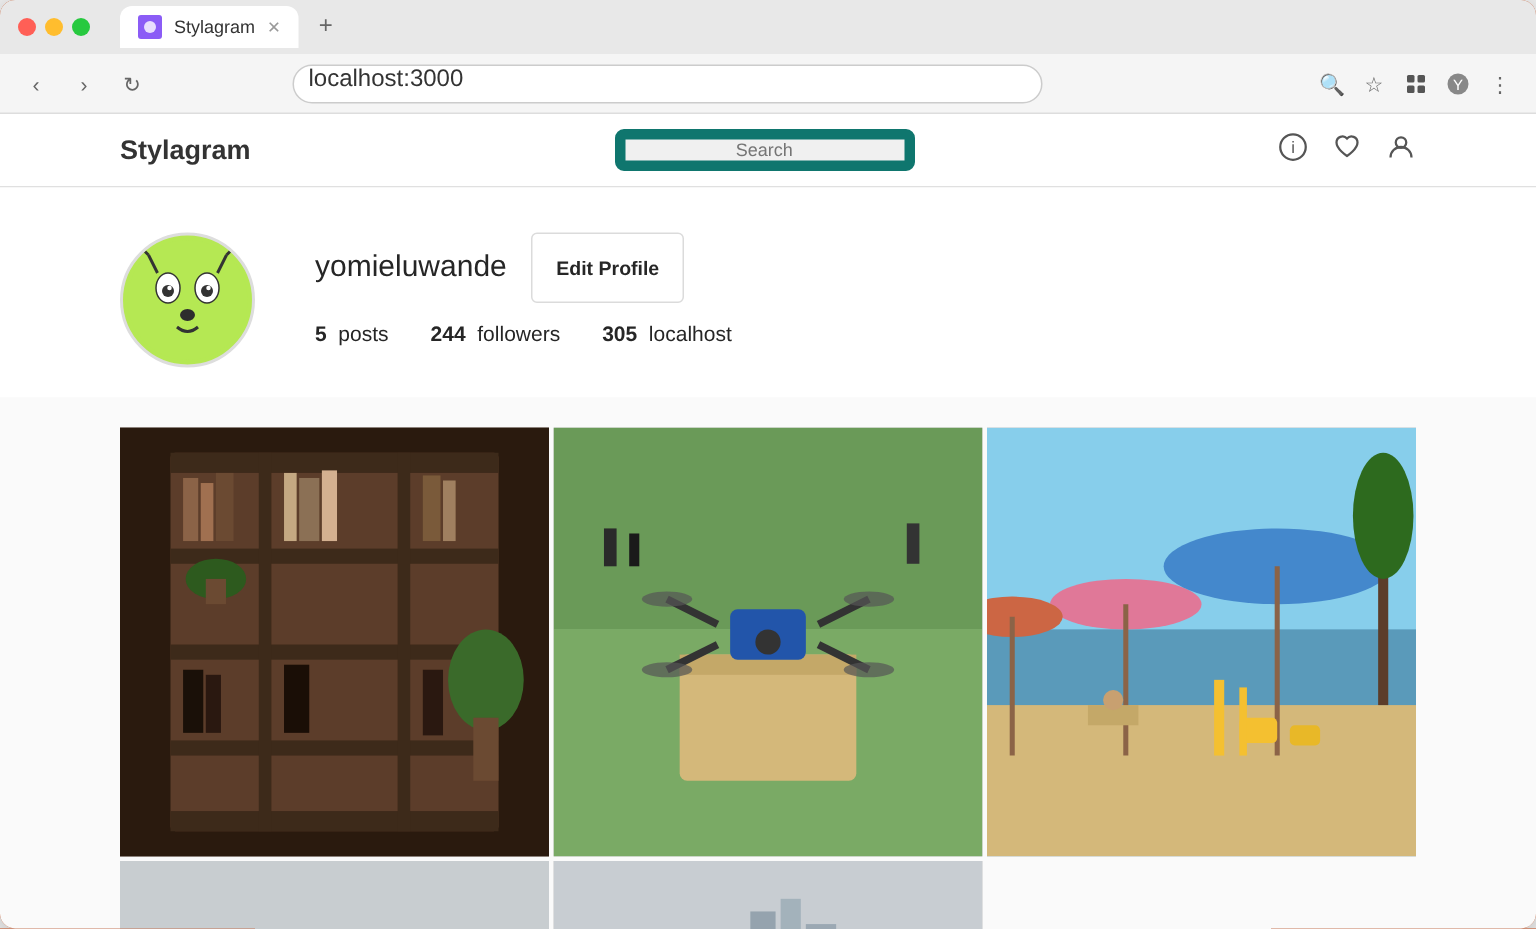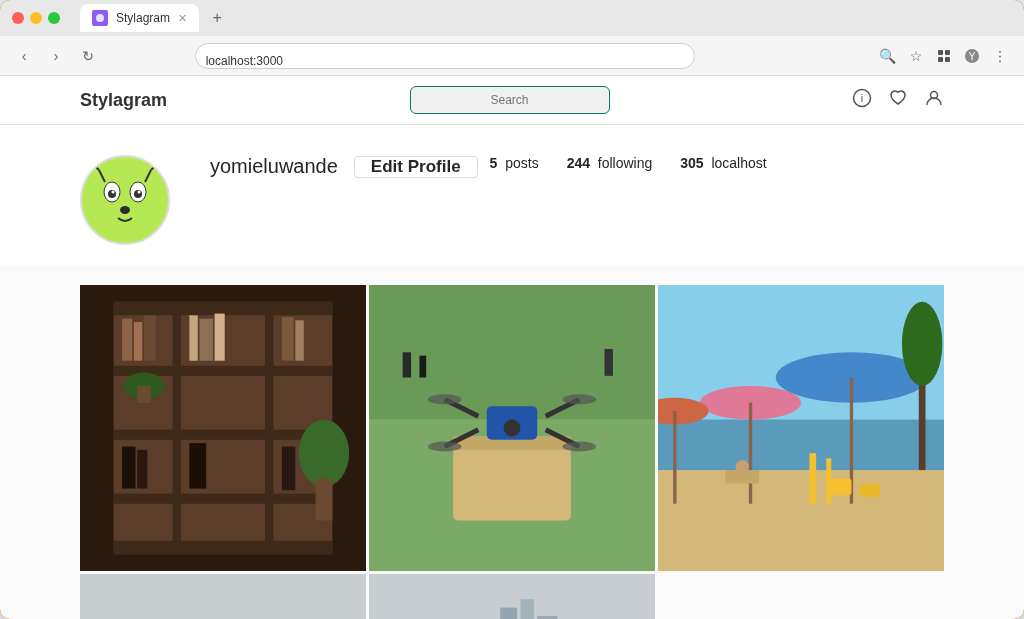--- a/index.html
+++ b/index.html
@@ -16,44 +16,44 @@
     .tl-green { background: #27c93f; }
 
     .tab-area { display: flex; align-items: center; margin-left: 12px; gap: 4px; }
     .tab-favicon { width: 16px; height: 16px; background: #8b5cf6; border-radius: 2px; display: flex; align-items: center; justify-content: center; }
     .tab { background: #fff; border-radius: 8px 8px 0 0; padding: 0 12px; height: 28px; display: flex; align-items: center; gap: 8px; font-size: 12px; color: #333; }
     .tab-close { font-size: 11px; color: #999; cursor: pointer; }
     .new-tab { width: 28px; height: 28px; display: flex; align-items: center; justify-content: center; font-size: 16px; color: #666; cursor: pointer; }
 
     .browser-toolbar { height: 40px; background: #f5f5f5; display: flex; align-items: center; padding: 0 12px; gap: 8px; border-bottom: 1px solid #ddd; flex-shrink: 0; }
     .nav-btn { width: 24px; height: 24px; display: flex; align-items: center; justify-content: center; color: #666; font-size: 14px; cursor: pointer; border-radius: 4px; }
-    .address-bar { flex: 1; max-width: 500px; height: 26px; background: #fff; border: 1px solid #ccc; border-radius: 13px; display: flex; align-items: flex-end; padding: 0 10px; font-size: 12px; color: #333; margin: 0 auto; }
+    .address-bar { flex: 1; max-width: 500px; height: 26px; background: #fff; border: 1px solid #ccc; border-radius: 13px; display: flex; align-items: flex-start; padding: 0 10px; font-size: 16px; color: #333; margin: 0 auto; }
     .toolbar-icons { display: flex; gap: 4px; margin-left: auto; align-items: center; }
     .toolbar-icon { width: 24px; height: 24px; display: flex; align-items: center; justify-content: center; color: #666; font-size: 14px; cursor: pointer; }
 
     
     .page { flex: 1; background: #fafafa; overflow-y: auto; }
 
     
     .app-header { display: flex; align-items: center; padding: 10px 80px; border-bottom: 1px solid #e0e0e0; background: #fff; justify-content: space-between; }
     .app-logo { font-size: 18px; font-weight: 600; color: #333; }
-    .app-search { width: 200px; height: 28px; background: #f0f0f0; border: 1px solid #0f766e; border-radius: 6px; padding: 0 10px; font-size: 12px; color: #999; text-align: center; }
+    .app-search { width: 200px; height: 28px; background: #f0f0f0; border: 7px solid #0f766e; border-radius: 6px; padding: 0 10px; font-size: 12px; color: #999; text-align: center; }
     .app-nav-icons { display: flex; gap: 16px; align-items: center; color: #555; font-size: 16px; }
     .app-nav-icon { cursor: pointer; }
 
     
     .profile-section { display: flex; align-items: flex-start; gap: 40px; padding: 30px 80px 20px; background: #fff; }
     .avatar-wrapper { flex-shrink: 0; }
     .avatar { width: 90px; height: 90px; border-radius: 50%; border: 2px solid #ddd; overflow: hidden; background: #b5e853; display: flex; align-items: center; justify-content: center; }
     .avatar svg { width: 80px; height: 80px; }
 
-    .profile-info { display: flex; flex-direction: row; gap: 12px; }
+    .profile-info { display: flex; flex-direction: column; gap: 12px; }
     .profile-header { display: flex; align-items: center; gap: 16px; }
     .profile-username { font-size: 20px; font-weight: 400; color: #262626; }
-    .edit-profile-btn { padding: 0 16px; border: 1px solid #dbdbdb; border-radius: 4px; background: #fff; font-size: 17px; font-weight: 600; cursor: pointer; color: #262626; }
+    .edit-profile-btn { padding: 15px 16px; border: 1px solid #dbdbdb; border-radius: 4px; background: #fff; font-size: 13px; font-weight: 600; cursor: pointer; color: #262626; }
     .profile-stats { display: flex; gap: 28px; font-size: 14px; color: #262626; }
     .stat-value { font-weight: 600; }
     .profile-bio { font-size: 14px; color: #262626; }
 
     
     .posts-grid { display: grid; grid-template-columns: repeat(3, 1fr); gap: 3px; padding: 20px 80px; background: #fafafa; }
     .post-item { aspect-ratio: 1; overflow: hidden; cursor: pointer; position: relative; }
 
     
     .post-item { background: #ccc; }
@@ -167,21 +167,21 @@
           <span class="profile-username">yomieluwande</span>
           <button class="edit-profile-btn">Edit Profile</button>
         </div>
         <div class="profile-stats">
           <span>
             <span class="stat-value">5</span>
             &nbsp;<span>posts</span>
           </span>
           <span>
             <span class="stat-value">244</span>
-            &nbsp;<span>following</span>
+            &nbsp;<span>followers</span>
           </span>
           <span>
             <span class="stat-value">305</span>
             &nbsp;<span>localhost</span>
           </span>
         </div>
       </div>
     </div>
 
     <div class="posts-grid">

